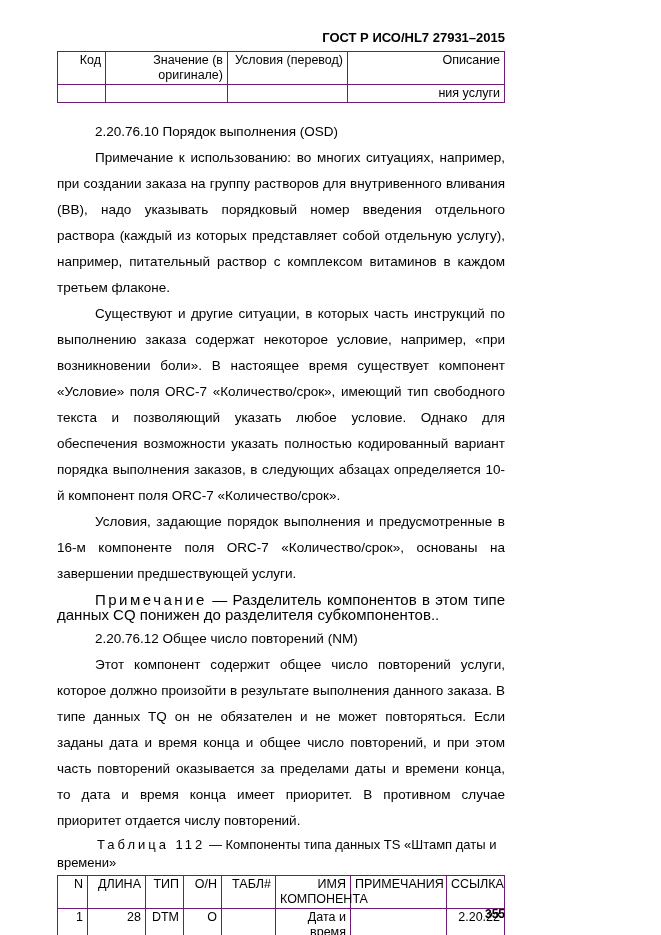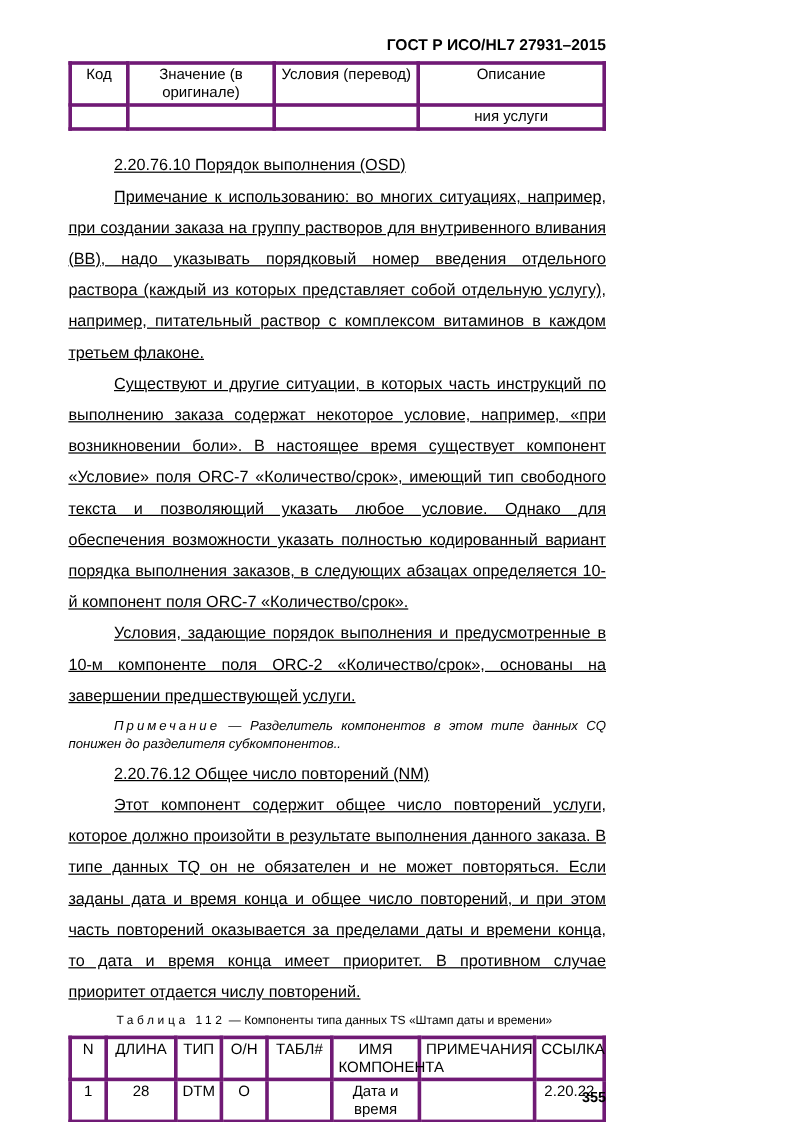--- a/index.html
+++ b/index.html
@@ -22,49 +22,47 @@
     font-size: 13px;
     margin: 0 0 6px 0;
   }
   table.tbl {
     width: 100%;
     border-collapse: collapse;
     font-size: 12.5px;
     table-layout: fixed;
   }
   .tbl th, .tbl td {
-    border: 3px solid #701a75;
+    border: 1px solid #701a75;
     font-weight: 400;
-    text-align: center;
+    text-align: right;
     vertical-align: top;
     padding: 1px 4px;
     line-height: 15px;
   }
   .tbl tbody td { height: 18px; }
   .para {
     font-size: 13.5px;
     line-height: 26px;
     text-align: justify;
     text-indent: 38px;
     margin: 0;
-    text-decoration: underline;
   }
   .first { margin-top: 16px; }
   .bold { font-weight: 700; }
   .note {
-    font-size: 11px;
+    font-size: 15px;
     line-height: 15px;
     text-align: justify;
     text-indent: 38px;
     margin: 5px 0 4px 0;
-    font-style: italic;
   }
   .note-label { letter-spacing: 2.5px; }
   .caption {
-    font-size: 10px;
+    font-size: 13px;
     line-height: 18px;
     margin: 2px 0 3px 0;
     text-indent: 40px;
   }
   .spaced { letter-spacing: 3px; }
   .after-table { margin-top: 22px; }
   .page-number {
     position: absolute;
     right: 36px;
     bottom: 14px;
@@ -100,21 +98,21 @@
         <td></td>
         <td></td>
         <td>ния услуги</td>
       </tr>
     </tbody>
   </table>
 
   <p class="para first">2.20.76.10 Порядок выполнения (OSD)</p>
   <p class="para">Примечание к использованию: во многих ситуациях, например, при создании заказа на группу растворов для внутривенного вливания (ВВ), надо указывать порядковый номер введения отдельного раствора (каждый из которых представляет собой отдельную услугу), например, питательный раствор с комплексом витаминов в каждом третьем флаконе.</p>
   <p class="para">Существуют и другие ситуации, в которых часть инструкций по выполнению заказа содержат некоторое условие, например, «при возникновении боли». В настоящее время существует компонент «Условие» поля ORC-7 «Количество/срок», имеющий тип свободного текста и позволяющий указать любое условие. Однако для обеспечения возможности указать полностью кодированный вариант порядка выполнения заказов, в следующих абзацах определяется 10-й компонент поля ORC-7 «Количество/срок».</p>
-  <p class="para">Условия, задающие порядок выполнения и предусмотренные в 10-м компоненте поля ORC-2 «Количество/срок», основаны на завершении предшествующей услуги.</p>
+  <p class="para">Условия, задающие порядок выполнения и предусмотренные в 16-м компоненте поля ORC-7 «Количество/срок», основаны на завершении предшествующей услуги.</p>
 
 
   <p class="note"><span class="note-label">Примечание</span><span> — Разделитель компонентов в этом типе данных CQ понижен до разделителя субкомпонентов..</span></p>
 
   <p class="para">2.20.76.12 Общее число повторений (NM)</p>
   <p class="para">Этот компонент содержит общее число повторений услуги, которое должно произойти в результате выполнения данного заказа. В типе данных TQ он не обязателен и не может повторяться. Если заданы дата и время конца и общее число повторений, и при этом часть повторений оказывается за пределами даты и времени конца, то дата и время конца имеет приоритет. В противном случае приоритет отдается числу повторений.</p>
 
 
   <p class="caption"><span class="spaced">Таблица 112</span><span> — Компоненты типа данных TS «Штамп даты и времени»</span></p>
 

